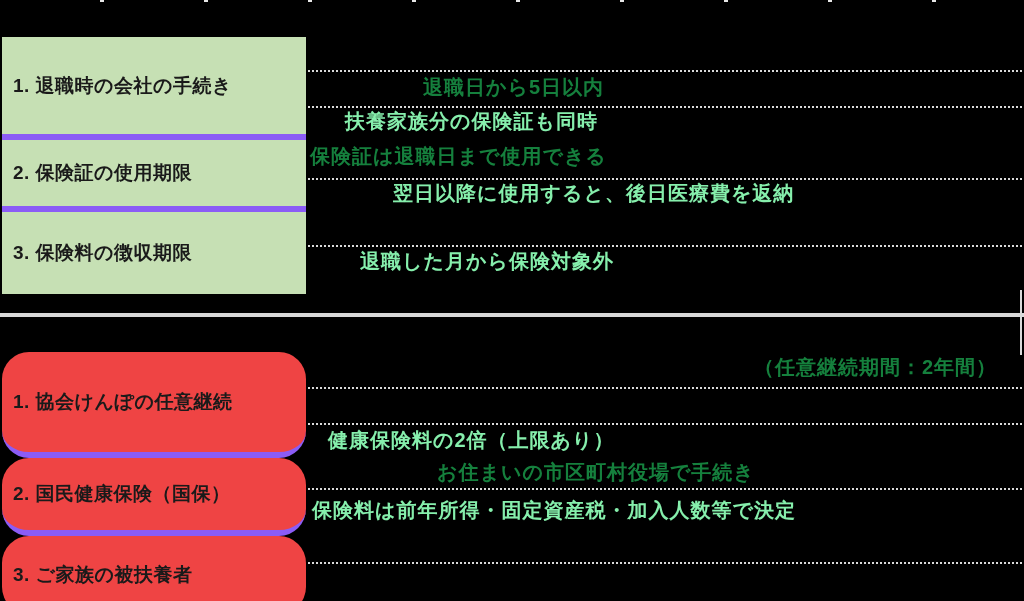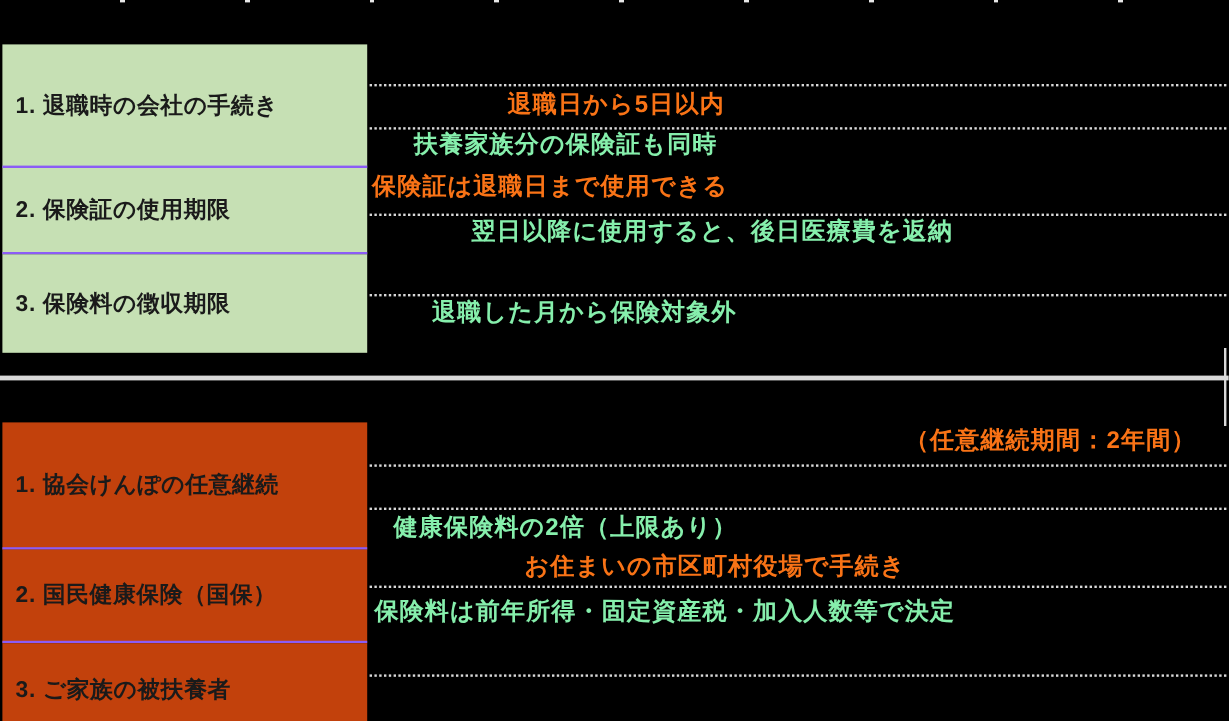--- a/index.html
+++ b/index.html
@@ -11,37 +11,37 @@
   
   .top-ticks{
     position:absolute;left:0;top:0;width:1024px;height:2px;
     background:repeating-linear-gradient(90deg,transparent 0 100px,#e8e8e8 100px 104px);
   }
   
   .label-col{position:absolute;left:2px;width:304px;}
   .label-row{
     box-sizing:border-box;display:flex;flex-direction:column;justify-content:center;
     padding-left:11px;color:#1a1a1a;font-weight:bold;font-size:19px;
-    border-bottom:2px solid #8b5cf6;letter-spacing:0.5px;
+    border-bottom:6px solid #8b5cf6;letter-spacing:0.5px;
   }
   .label-row:last-child{border-bottom:none;}
   .green{background:#c6e0b4;}
-  .bluecell{background:#c2410c;}
+  .bluecell{background:#ef4444;border-radius:27px;}
   .label-line2{padding-left:23px;margin-top:7px;}
   
   .dotline{
     position:absolute;left:308px;width:714px;height:0;
     border-top:2px dotted #d9d9d9;
   }
   
   .note{
     position:absolute;font-weight:bold;font-size:20px;white-space:nowrap;
     letter-spacing:1px;line-height:21px;
   }
-  .red{color:#f97316;}
+  .red{color:#15803d;}
   .blue{color:#86efac;}
   
   .separator{position:absolute;left:0;top:313px;width:1024px;height:4px;background:#d9d9d9;}
   .right-vline{position:absolute;left:1020px;top:290px;width:2px;height:65px;background:#d9d9d9;}
 </style>
 </head>
 <body>
 
 <div class="top-ticks"></div>
 

